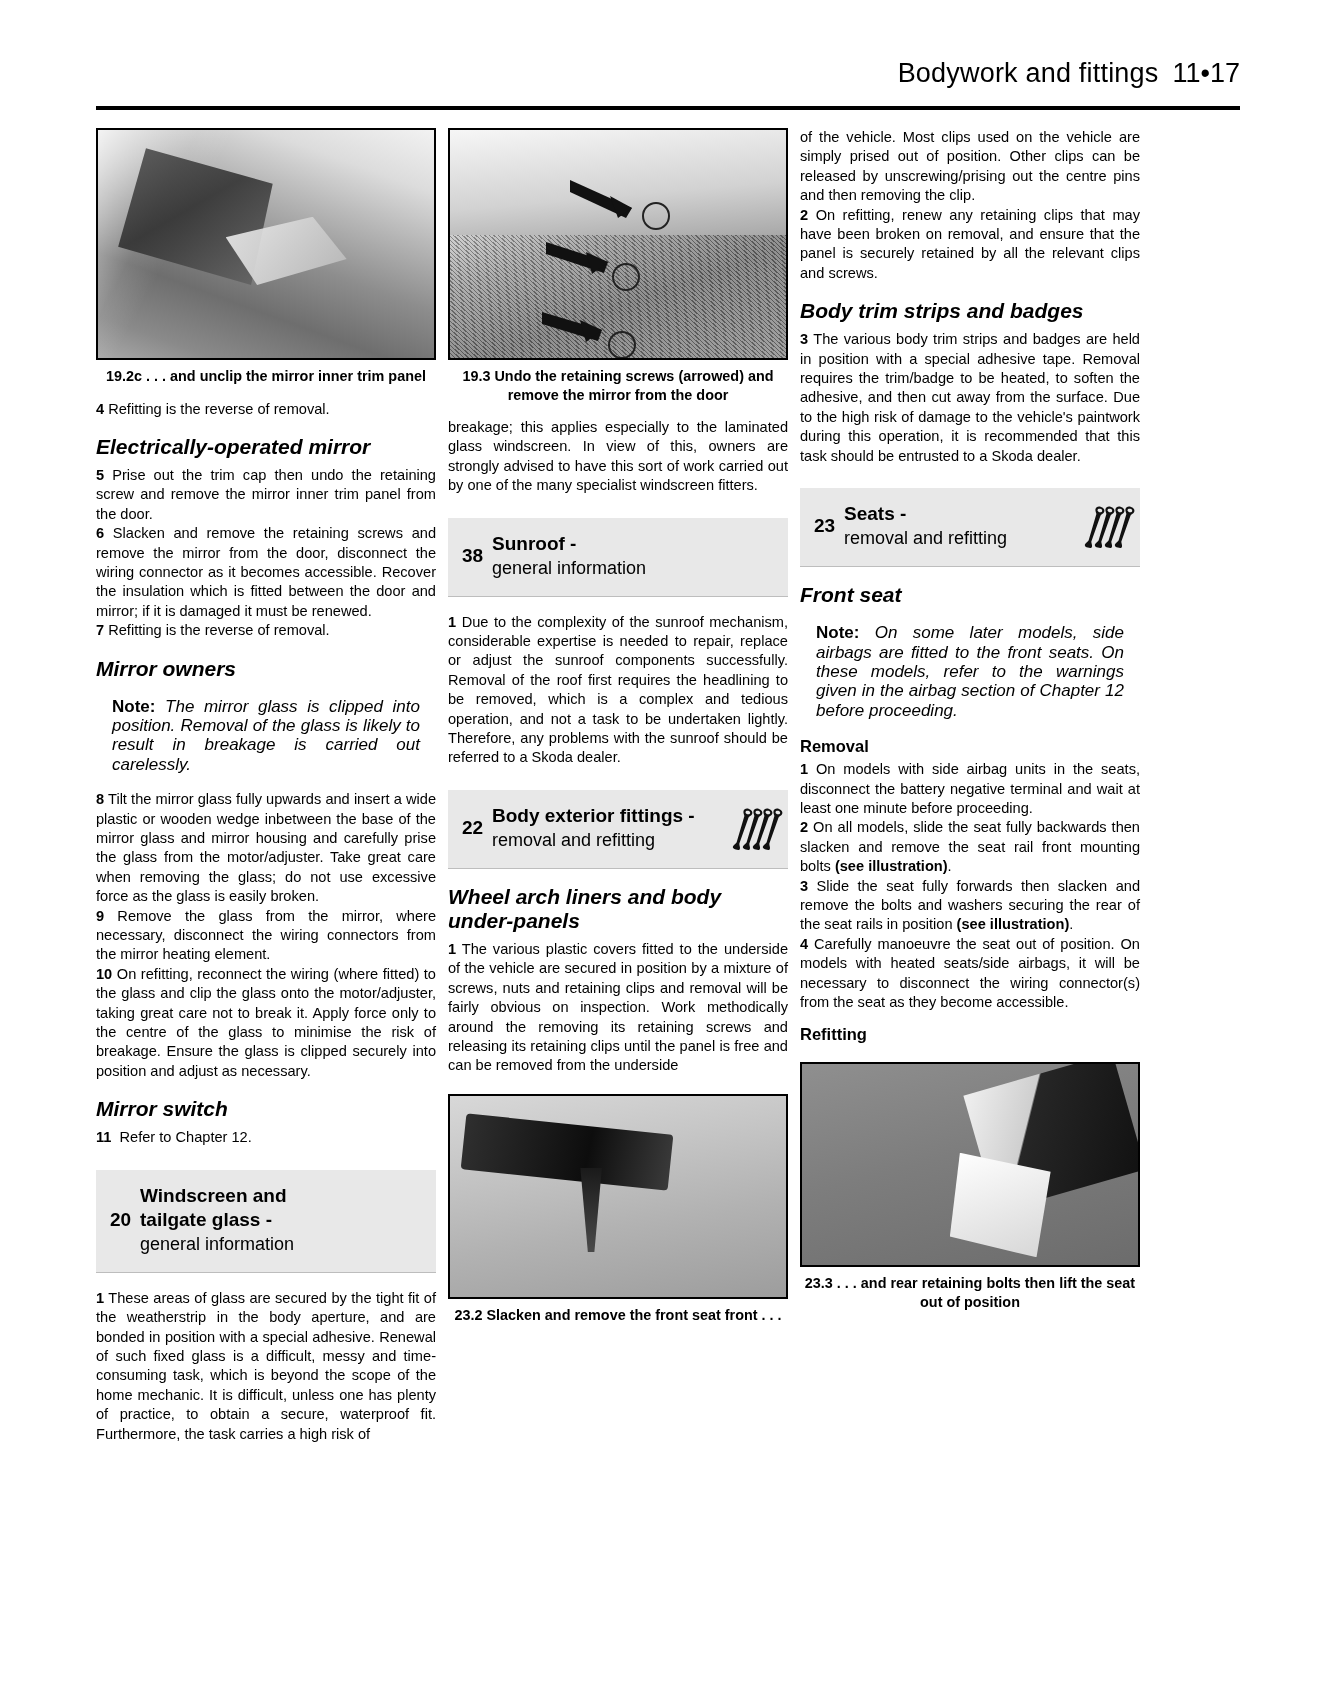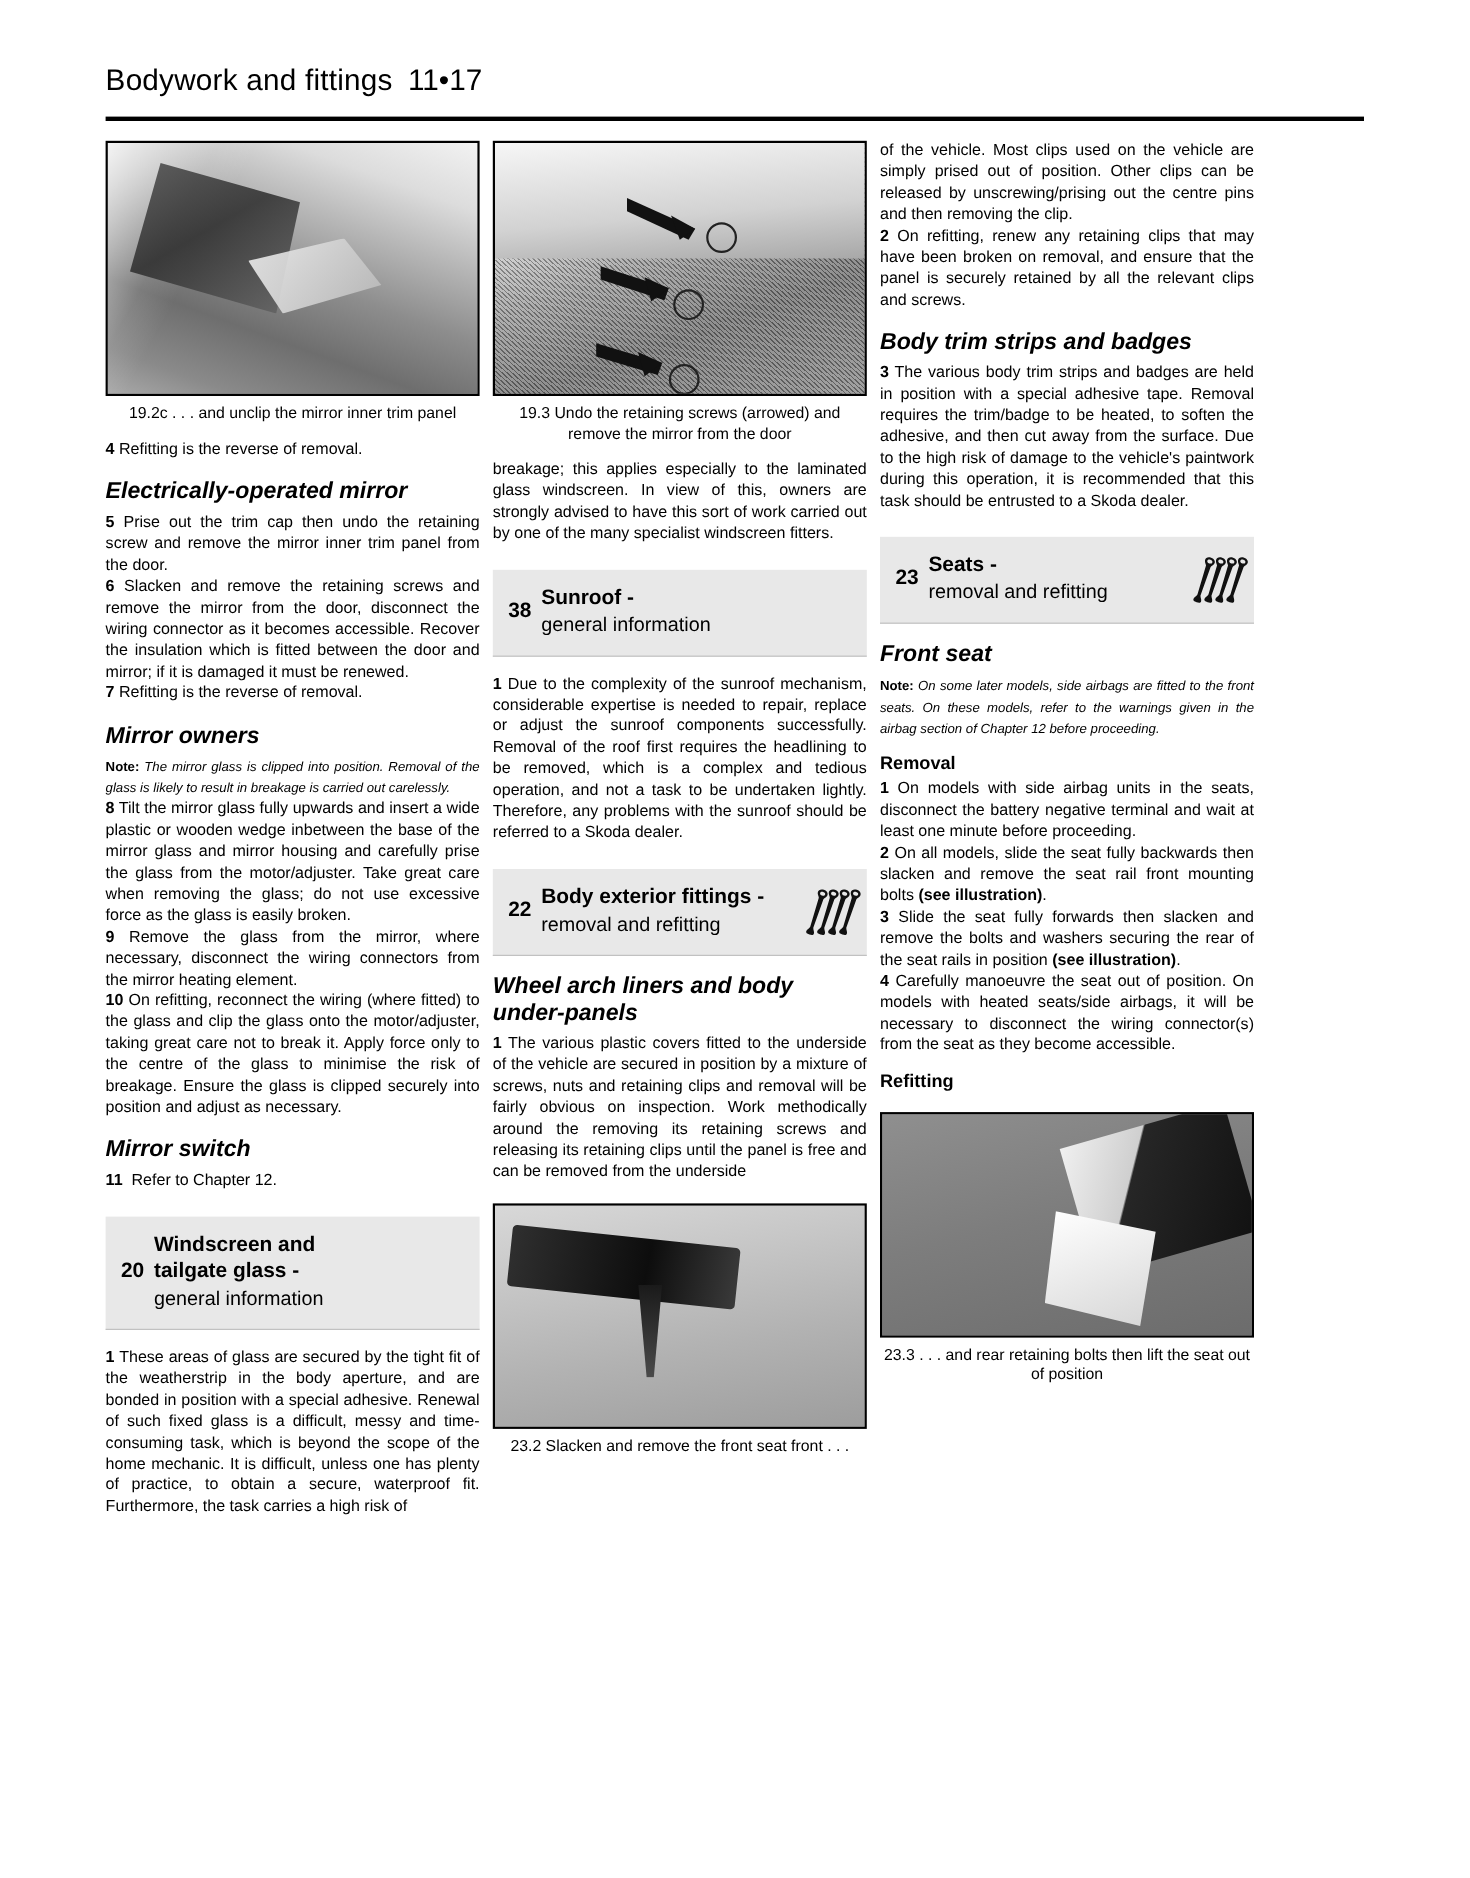--- a/index.html
+++ b/index.html
@@ -10,21 +10,21 @@
     font-family: "Liberation Sans", sans-serif;
     color: #000;
     position: relative;
     overflow: hidden;
   }
   .page { position:absolute; left:0; top:0; width:1336px; height:1707px; }
 
   
   .header {
     position:absolute; left:96px; top:58px; width:1144px;
-    text-align:left;
+    text-align:right;
     text-decoration:underline;
   }
   .header-title {
     font-size: 27px; font-weight: 400; letter-spacing:0.2px;
     display:inline-block;
   }
   .header-page {
     font-size: 27px; font-weight: 400; display:inline-block;
     margin-left: 14px;
   }
@@ -49,21 +49,21 @@
   .bold { font-weight:bold; }
 
   h2.sub {
     font-size:21px; font-style:italic; font-weight:bold;
     margin:16px 0 7px 0; line-height:24px;
   }
   h3.sub2 {
     font-size:16.5px; font-weight:bold; margin:12px 0 4px 0; line-height:20px;
   }
   p.note {
-    font-size:12px; line-height:19.4px; margin:0;
+    font-size:17px; line-height:19.4px; margin:16px;
     text-align:justify; font-style:italic;
   }
   p.note .bold { font-style:normal; font-weight:bold; }
 
   
   .secbox {
     position:relative;
     background:#e8e8e8;
     margin:22px 0 16px 0;
     padding:14px 12px 16px 14px;
@@ -93,21 +93,21 @@
   }
 
   
   .fig { margin:0; }
   .fig-img {
     width:100%; border:2px solid #000; display:block;
     background:#9a9a9a;
     position:relative; overflow:hidden;
   }
   .fig-cap {
-    font-size:14.4px; font-weight:normal; line-height:18.5px;
+    font-size:14.4px; font-weight:bold; line-height:18.5px;
     text-align:center; margin:7px 0 14px 0;
   }
 
   
   .ph1 { height:232px;
     background:
       linear-gradient(118deg, rgba(255,255,255,0.85) 0%, rgba(255,255,255,0.1) 22%, rgba(0,0,0,0) 30%),
       linear-gradient(200deg, #f2f2f2 0%, #dcdcdc 18%, #b6b6b6 34%, #8d8d8d 52%, #6e6e6e 70%, #8a8a8a 88%, #a9a9a9 100%);
   }
   .ph1::before{

